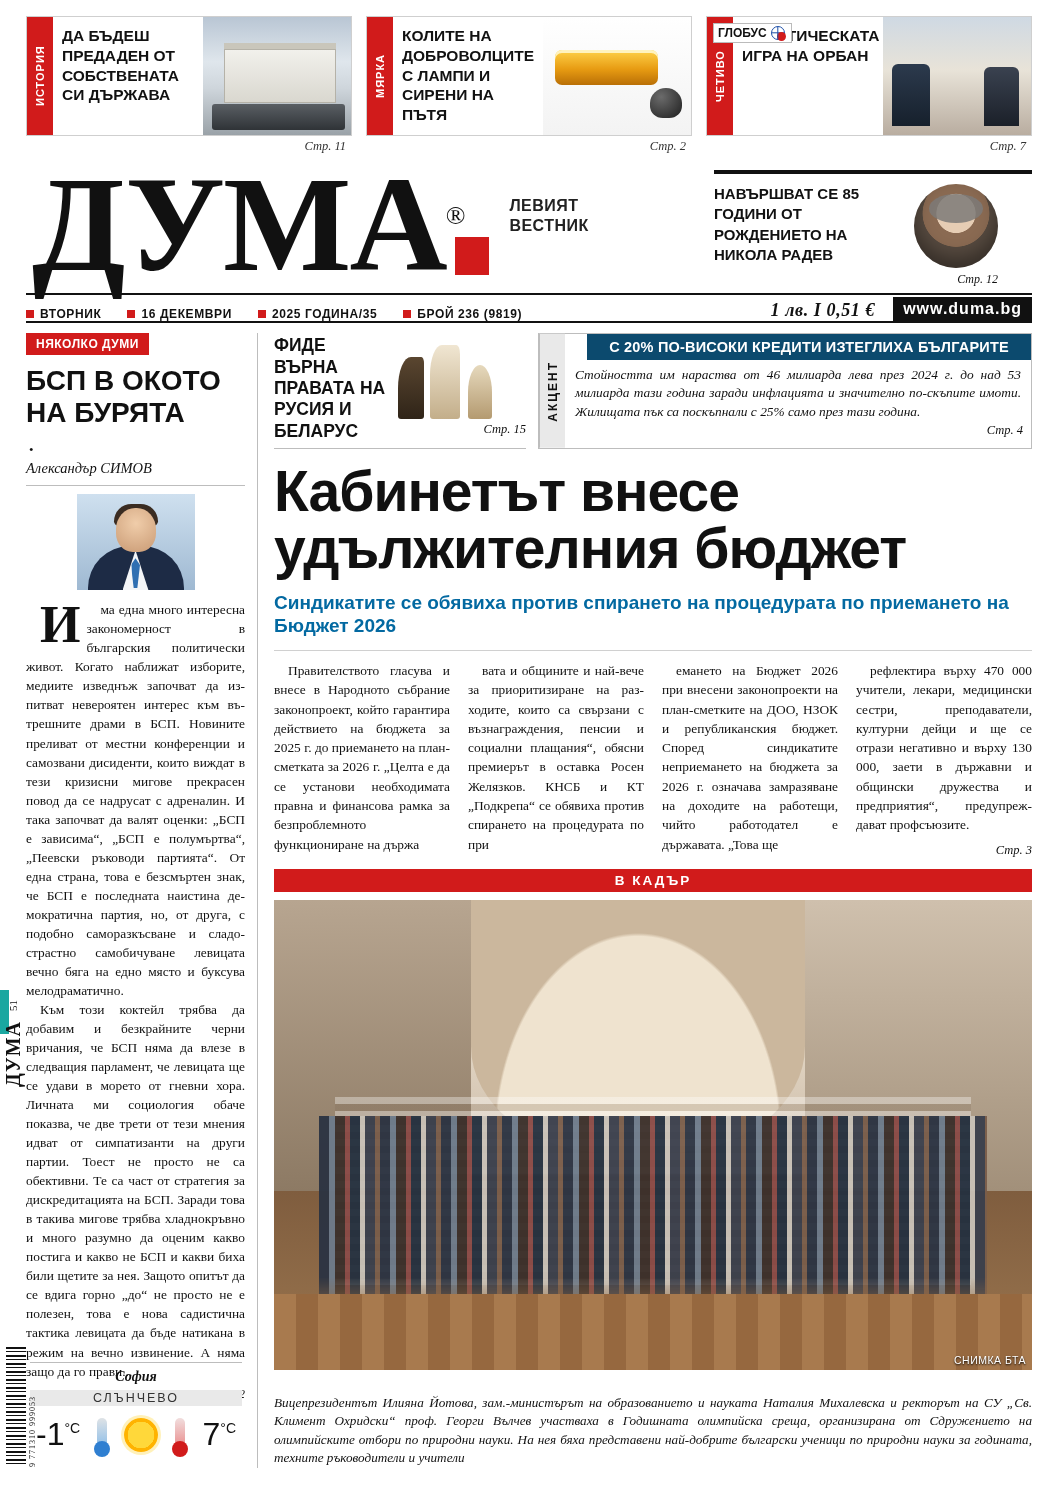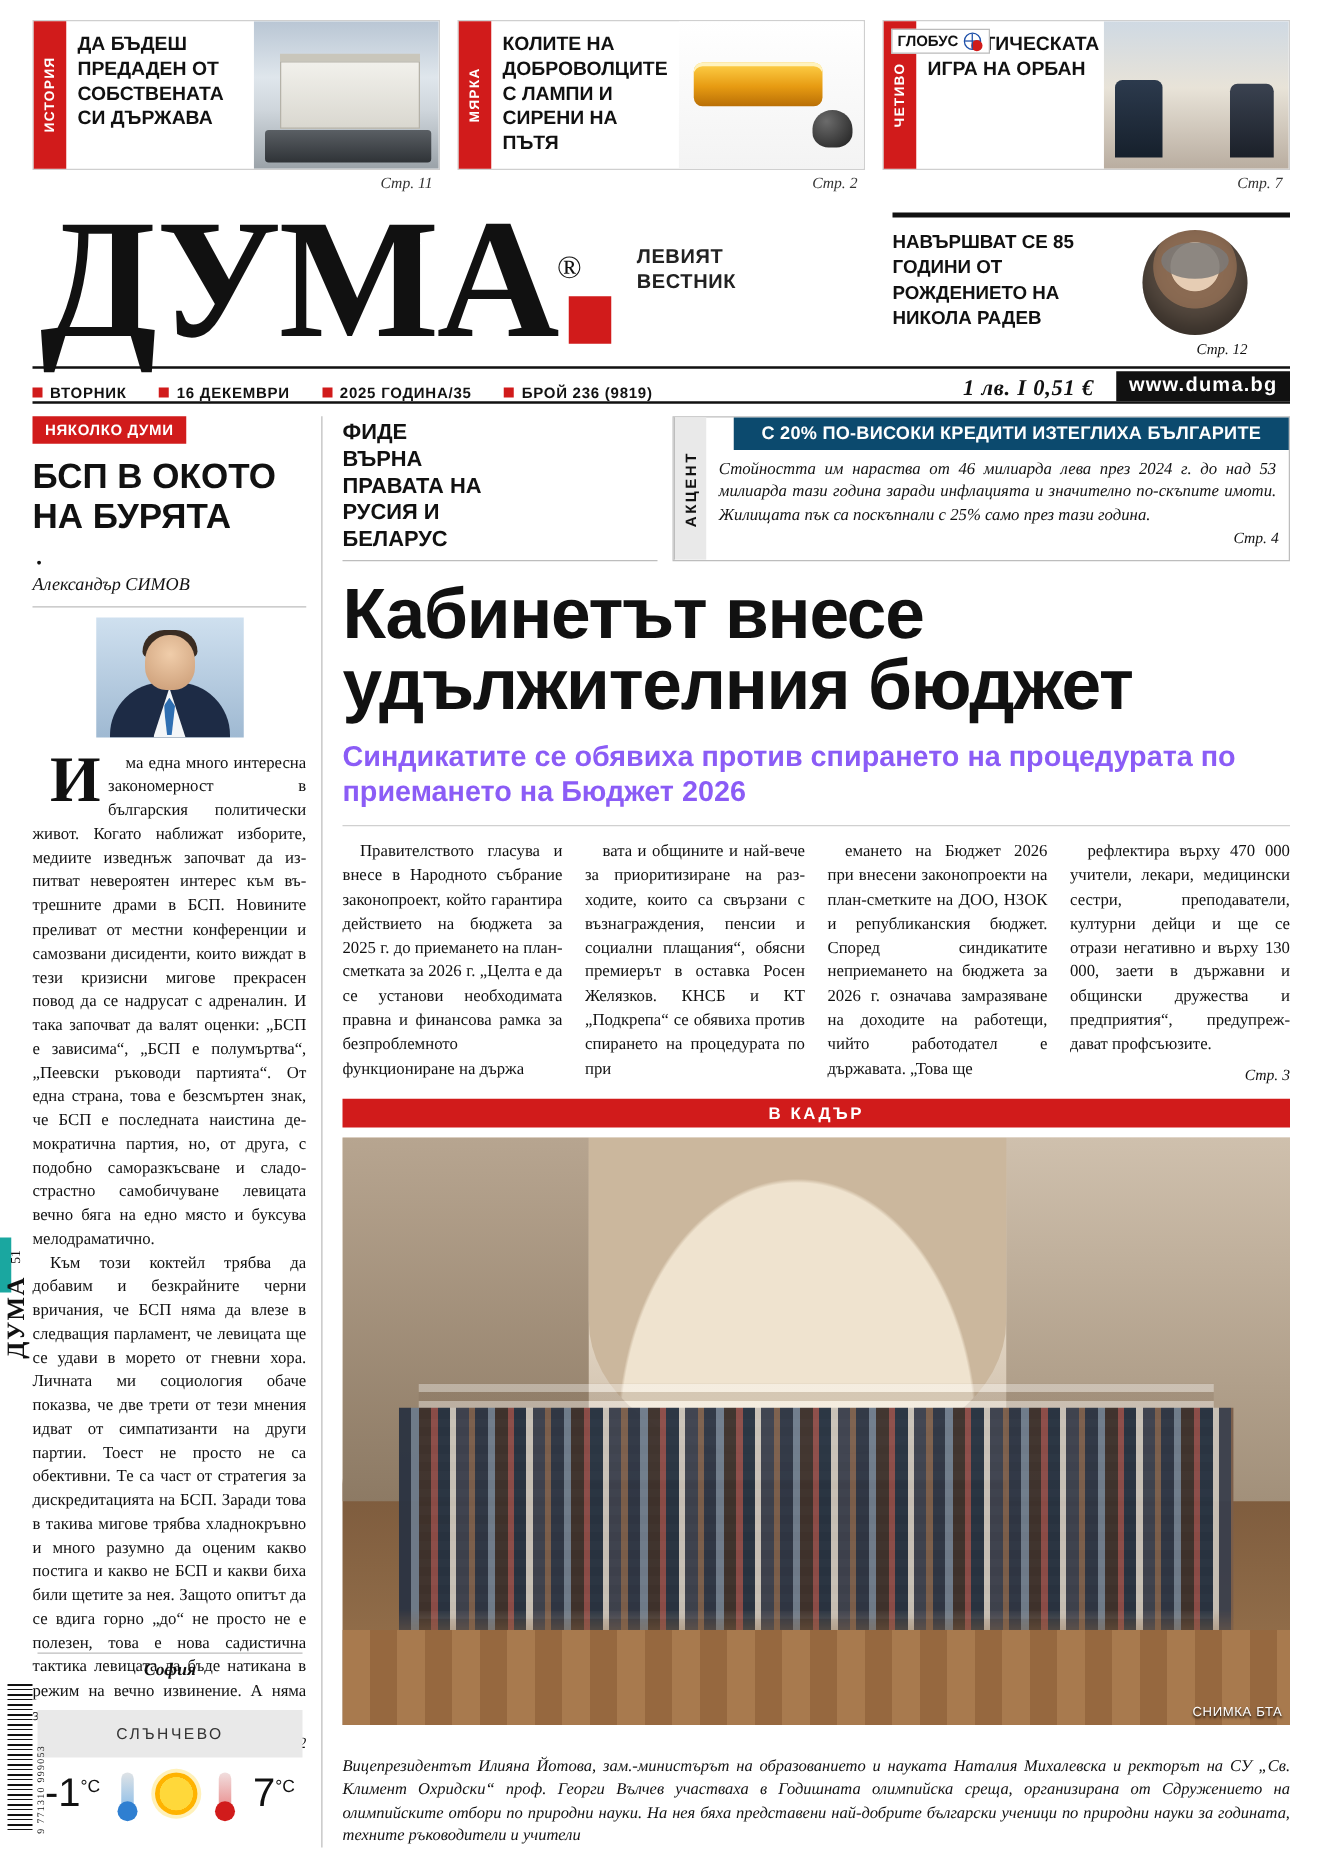--- a/index.html
+++ b/index.html
@@ -240,22 +240,22 @@
   .accent-body { font-style:italic; font-size:13.4px; line-height:1.36; padding:6px 10px 2px 10px; text-align:justify;}
   .accent-page { font-style:italic; font-size:12.5px; text-align:right; padding:0 8px 4px 0;}
 
   
   .headline {
     font-family:"Liberation Sans", sans-serif; font-weight:bold;
     font-size:57px; line-height:1.0; letter-spacing:-1px;
     margin:14px 0 0 0; color:#111;
   }
   .subhead {
-    font-family:"Liberation Sans", sans-serif; font-size:23px; line-height:1.24;
-    margin:14px 0 12px 0; color:#8b5cf6;
+    font-family:"Liberation Sans", sans-serif; font-size:19px; line-height:1.24;
+    margin:14px 0 12px 0; color:#0369a1;
   }
   .art-cols { display:flex; gap:18px; border-top:1px solid #d0d0d0; padding-top:10px;}
   .art-col { flex:1 1 0; font-size:13.4px; line-height:1.44; text-align:justify; hyphens:auto;}
   .art-col p { margin:0; text-indent:14px; }
   .art-page { font-style:italic; font-size:12.5px; text-align:right; margin-top:6px;}
 
   
   .kadar-bar {
     margin-top:10px; background:#d11b1b; color:#fff; text-align:center;
     font-family:"Liberation Sans", sans-serif; font-weight:bold; font-size:13.5px;
@@ -294,21 +294,21 @@
     position:absolute; right:6px; bottom:4px; color:#fff; font-size:10.5px;
     font-family:"Liberation Sans", sans-serif; letter-spacing:.5px; text-shadow:0 1px 2px #000;
   }
   .caption { font-style:italic; font-size:13.2px; line-height:1.4; margin-top:24px; text-align:justify;}
 
   
   .weather { margin-top:14px; border-top:1px solid #bdbdbd; text-align:center; padding-top:6px;}
   .weather .city { font-family:"Liberation Serif", serif; font-weight:bold; font-style:italic; font-size:14px; }
   .weather .cond {
     background:#e9e9e9; font-family:"Liberation Sans", sans-serif; font-size:12.5px;
-    letter-spacing:2px; padding:12px 0; margin-top:23px; color:#333;
+    letter-spacing:2px; padding:1px 0; margin-top:5px; color:#333;
   }
   .weather .row { display:flex; align-items:center; justify-content:space-between; padding:10px 6px 0 6px;}
   .temp { font-size:32px; font-family:"Liberation Sans", sans-serif; }
   .temp sup{ font-size:14px; vertical-align:super;}
   .sun { width:34px;height:34px;border-radius:50%;
     background: radial-gradient(circle,#ffd83a 0 55%, #ffb300 56% 100%);
     box-shadow: 0 0 0 3px rgba(255,214,58,.35);
   }
   .thermo { width:10px; height:34px; border-radius:6px; position:relative; background:#dfe3e6; }
   .thermo:after{content:"";position:absolute;left:50%;bottom:-5px;transform:translateX(-50%);width:16px;height:16px;border-radius:50%;}
@@ -447,20 +447,26 @@
       <div class="op-page">Стр. 2</div>
     </div>
 
     <div class="col-right">
 
       <div class="rtop">
         <div class="chess-box">
           <div>
             <div class="chess-title">ФИДЕ ВЪРНА ПРАВАТА НА РУСИЯ И БЕЛАРУС</div>
           </div>
+          <div class="chess-img">
+            <span class="pc k1"></span>
+              <span class="pc k2"></span>
+              <span class="pc k3"></span>
+            <div class="chess-page" style="position:absolute;right:0;bottom:-18px;width:100%;">Стр. 15</div>
+          </div>
         </div>
 
         <div class="accent-box">
           <div class="accent-tag">АКЦЕНТ</div>
           <div class="accent-main">
             <div class="accent-head">С 20% ПО-ВИСОКИ КРЕДИТИ ИЗТЕГЛИХА БЪЛГАРИТЕ</div>
             <div class="accent-body">Стойността им нараства от 46 милиарда лева през 2024 г. до над 53 милиарда тази година заради инфлацията и значително по-скъпите имоти. Жилищата пък са поскъпнали с 25% само през тази година.</div>
             <div class="accent-page">Стр. 4</div>
           </div>
         </div>

